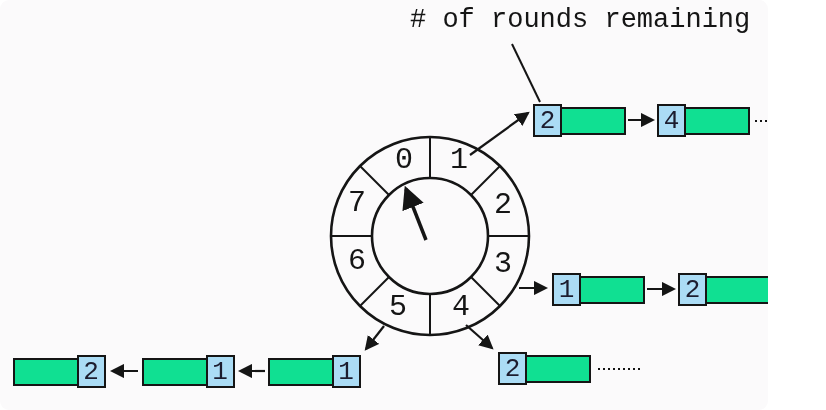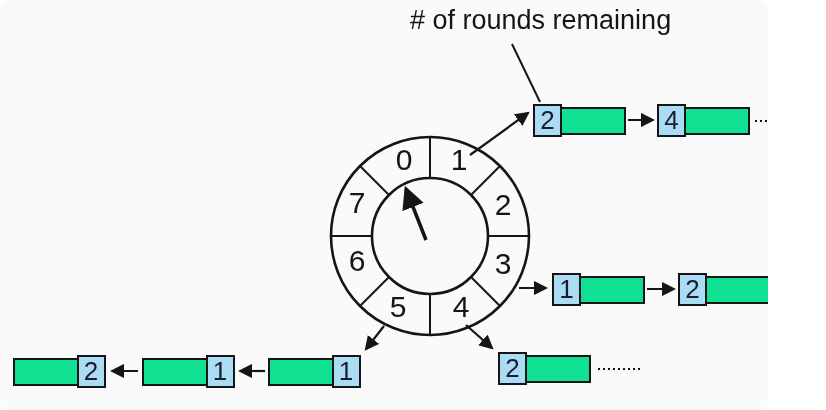--- a/index.html
+++ b/index.html
@@ -1,20 +1,20 @@
 <!DOCTYPE html>
 <html style="--node-body: #10e092; --node-tag: #abdcf5; --line: #151515; --digit: #1c1c2e; --background: #fbfafb;"><head>
 <meta charset="utf-8">
 <style>
   html,body { margin:0; padding:0; }
   #canvas {
     position:relative;
     width:768px; height:410px;
     background:var(--background,#fbfafb);
-    font-family:Liberation Sans, sans-serif;
+    font-family:Liberation Mono, monospace;
     overflow:hidden;
     border-radius:9px;
   }
   #overlay { position:absolute; left:0; top:0; z-index:0; }
 
   .annotation {
     position:absolute; left:410px; top:5px;
     font-size:27px; color:var(--line,#151515);
     white-space:nowrap; z-index:2;
   }

